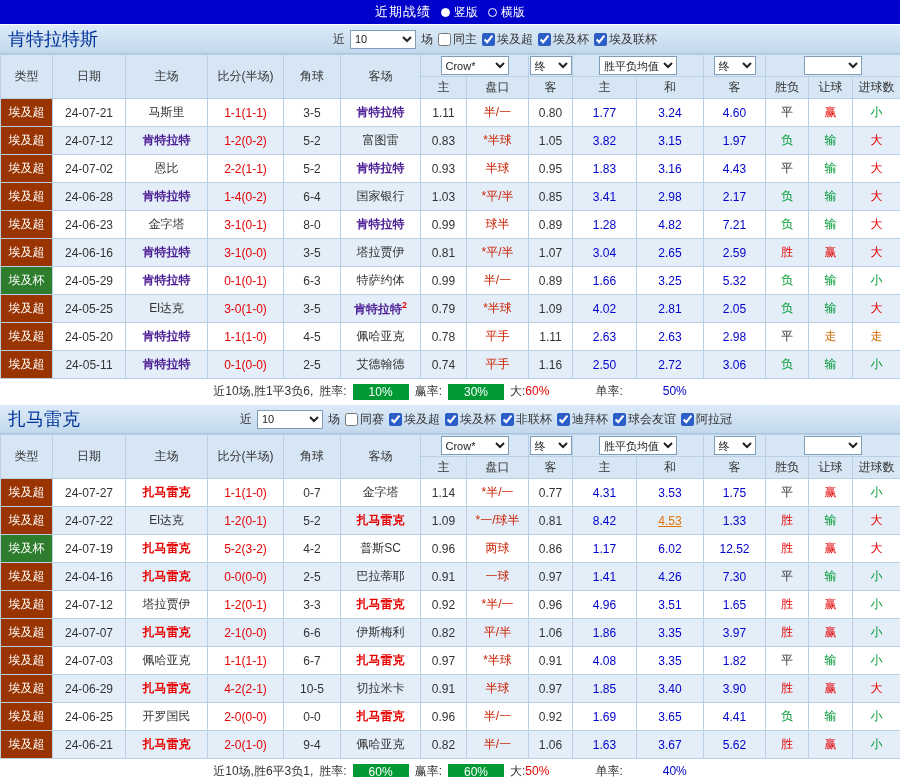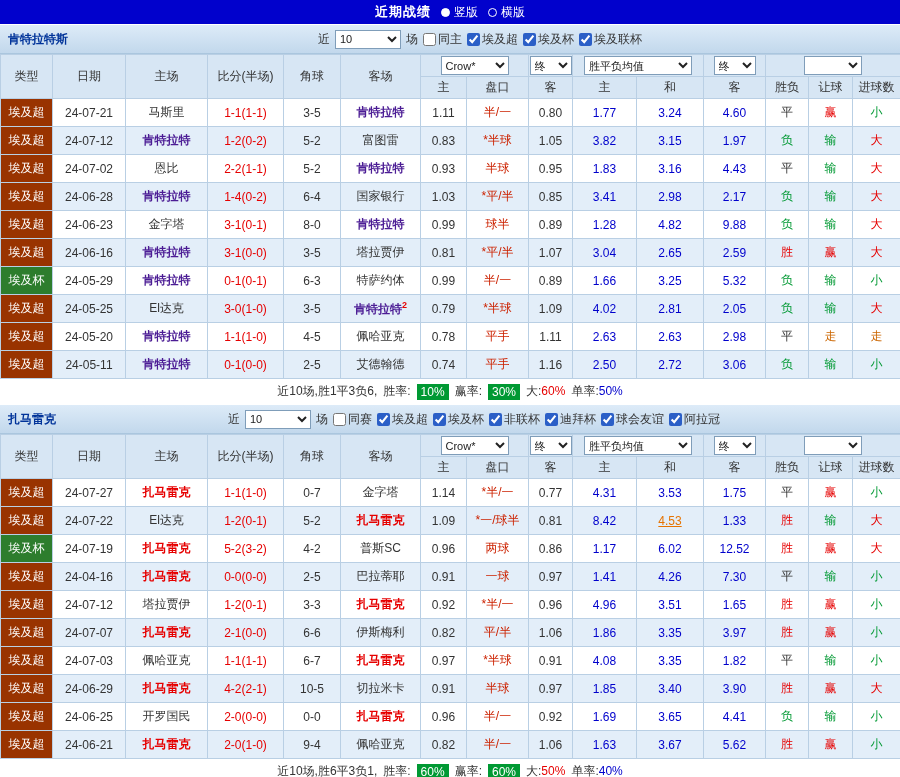--- a/index.html
+++ b/index.html
@@ -7,40 +7,40 @@
   body {
     width:900px; height:777px; overflow:hidden;
     font-family:"Liberation Sans","DejaVu Sans",sans-serif;
     font-size:12px; color:#333;
   }
   
   .topbar {
     height:24px; background:#0101cc; color:#fff;
     display:flex; align-items:center; justify-content:center; gap:10px;
   }
-  .topbar .title { font-weight:bold; font-size:13px; letter-spacing:1px; }
+  .topbar .title { font-weight:normal; font-size:13px; letter-spacing:1px; }
   .radio-opt { display:inline-flex; align-items:center; gap:4px; cursor:pointer; }
   .radio-circle { width:9px; height:9px; border:1px solid #fff; border-radius:50%; display:inline-block; }
   .radio-opt.selected .radio-circle { background:#fff; }
   
   .team-bar {
     height:30px; background:linear-gradient(#ddebf8,#c2d8ec);
     border-top:1px solid #fff; border-bottom:1px solid #aac6de;
     display:flex; align-items:center; padding:0 8px;
   }
-  .team-name { color:#003399; font-weight:bold; font-size:12px; }
+  .team-name { color:#003399; font-weight:normal; font-size:18px; }
   .filters { margin:0 auto; display:flex; align-items:center; gap:5px; }
   .cb-label { display:inline-flex; align-items:center; gap:2px; cursor:pointer; }
   input[type=checkbox]{ width:13px; height:13px; accent-color:#2b5fc7; margin:0; }
   .cb-group { display:inline-flex; align-items:center; gap:5px; }
   .sel { font-size:11px; height:19px; border:1px solid #7f9db9; background:#fff; color:#222; }
   .sel-count { width:66px; }
   .sel-crow  { width:68px; }
   .sel-final { width:42px; }
-  .sel-avg   { width:108px; }
+  .sel-avg   { width:78px; }
   .sel-scope { width:58px;padding-left:48px; }
   
   table { width:900px; border-collapse:collapse; table-layout:fixed; }
   th, td {
     border:1px solid #b9cfe4; text-align:center; padding:0;
     overflow:hidden; white-space:nowrap;
   }
   thead th { background:#d7e6f4; font-weight:normal; height:22px; color:#333; }
   tbody td { height:28px; background:#fff; }
   tbody tr:nth-child(even) td { background:#e3eef9; }
@@ -57,23 +57,23 @@
   td.ed-hl { color:#e67300; text-decoration:underline; }
   .r-red   { color:#e60000; }
   .r-green { color:#009933; }
   .r-black { color:#333333; }
   .r-walk  { color:#cc6600; }
   
   .stats {
     height:25px; display:flex; align-items:center; justify-content:center;
     gap:6px; background:#fff;
   }
-  .badge { background:#009933; color:#fff; padding:1px 4px; }
+  .badge { background:#009933; color:#fff; padding:1px 16px; }
   .big-rate span    { color:#e60000; }
-  .single-rate span { color:#0000cc; }
+  .single-rate span { color:#0000cc;margin-left:40px; }
   .big-rate .lbl, .single-rate .lbl { color:#333; }
 </style>
 </head>
 <body>
 
 <div class="topbar">
   <span class="title">近期战绩</span>
   <span class="radio-opt selected">
     <span class="radio-circle"></span>
     <span>竖版</span>
@@ -242,21 +242,21 @@
           <td class="c-date">24-06-23</td>
           <td class="c-team"><span>金字塔</span></td>
           <td class="c-score">3-1(0-1)</td>
           <td class="c-corner">8-0</td>
           <td class="c-team"><span class="hl-green">肯特拉特</span></td>
           <td>0.99</td>
           <td class="c-hc">球半</td>
           <td>0.89</td>
           <td class="c-euro">1.28</td>
           <td class="c-euro">4.82</td>
-          <td class="c-euro">9.88</td>
+          <td class="c-euro">7.21</td>
           <td class="r-green">负</td>
           <td class="r-green">输</td>
           <td class="r-red">大</td>
         </tr>
         <tr>
           <td class="c-type type-super">埃及超</td>
           <td class="c-date">24-06-16</td>
           <td class="c-team"><span class="hl-green">肯特拉特</span></td>
           <td class="c-score">3-1(0-0)</td>
           <td class="c-corner">3-5</td>

